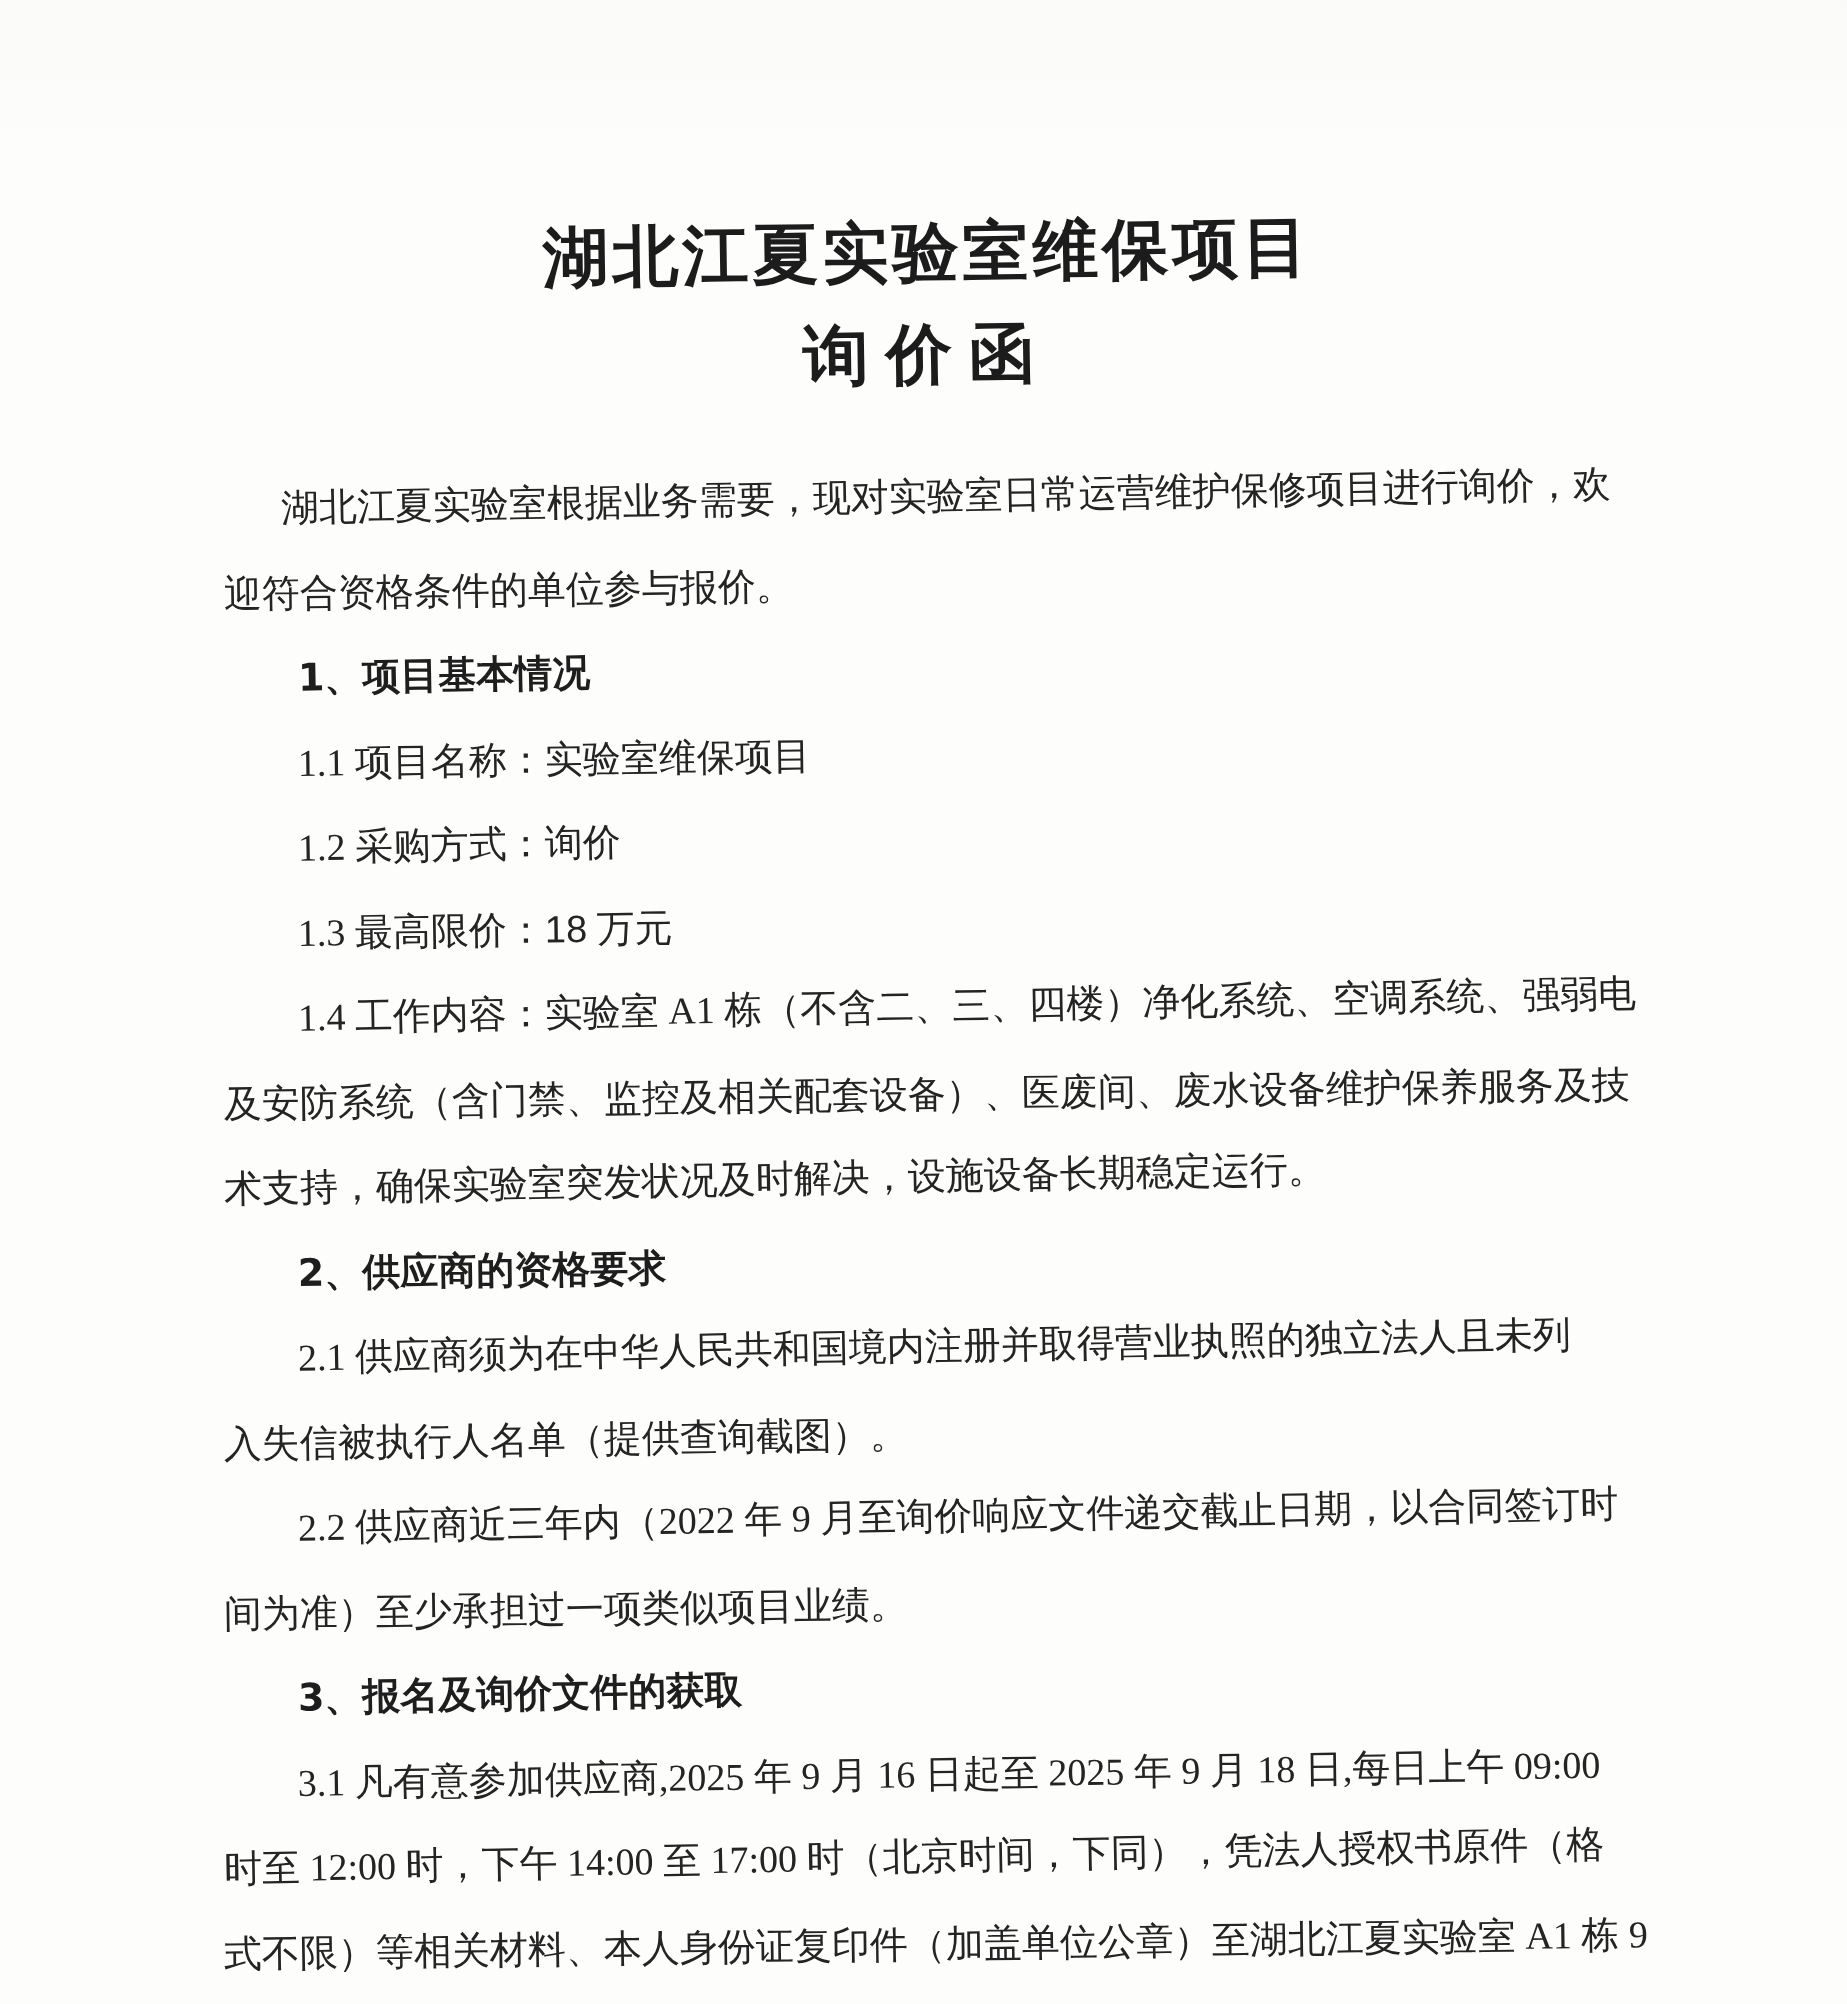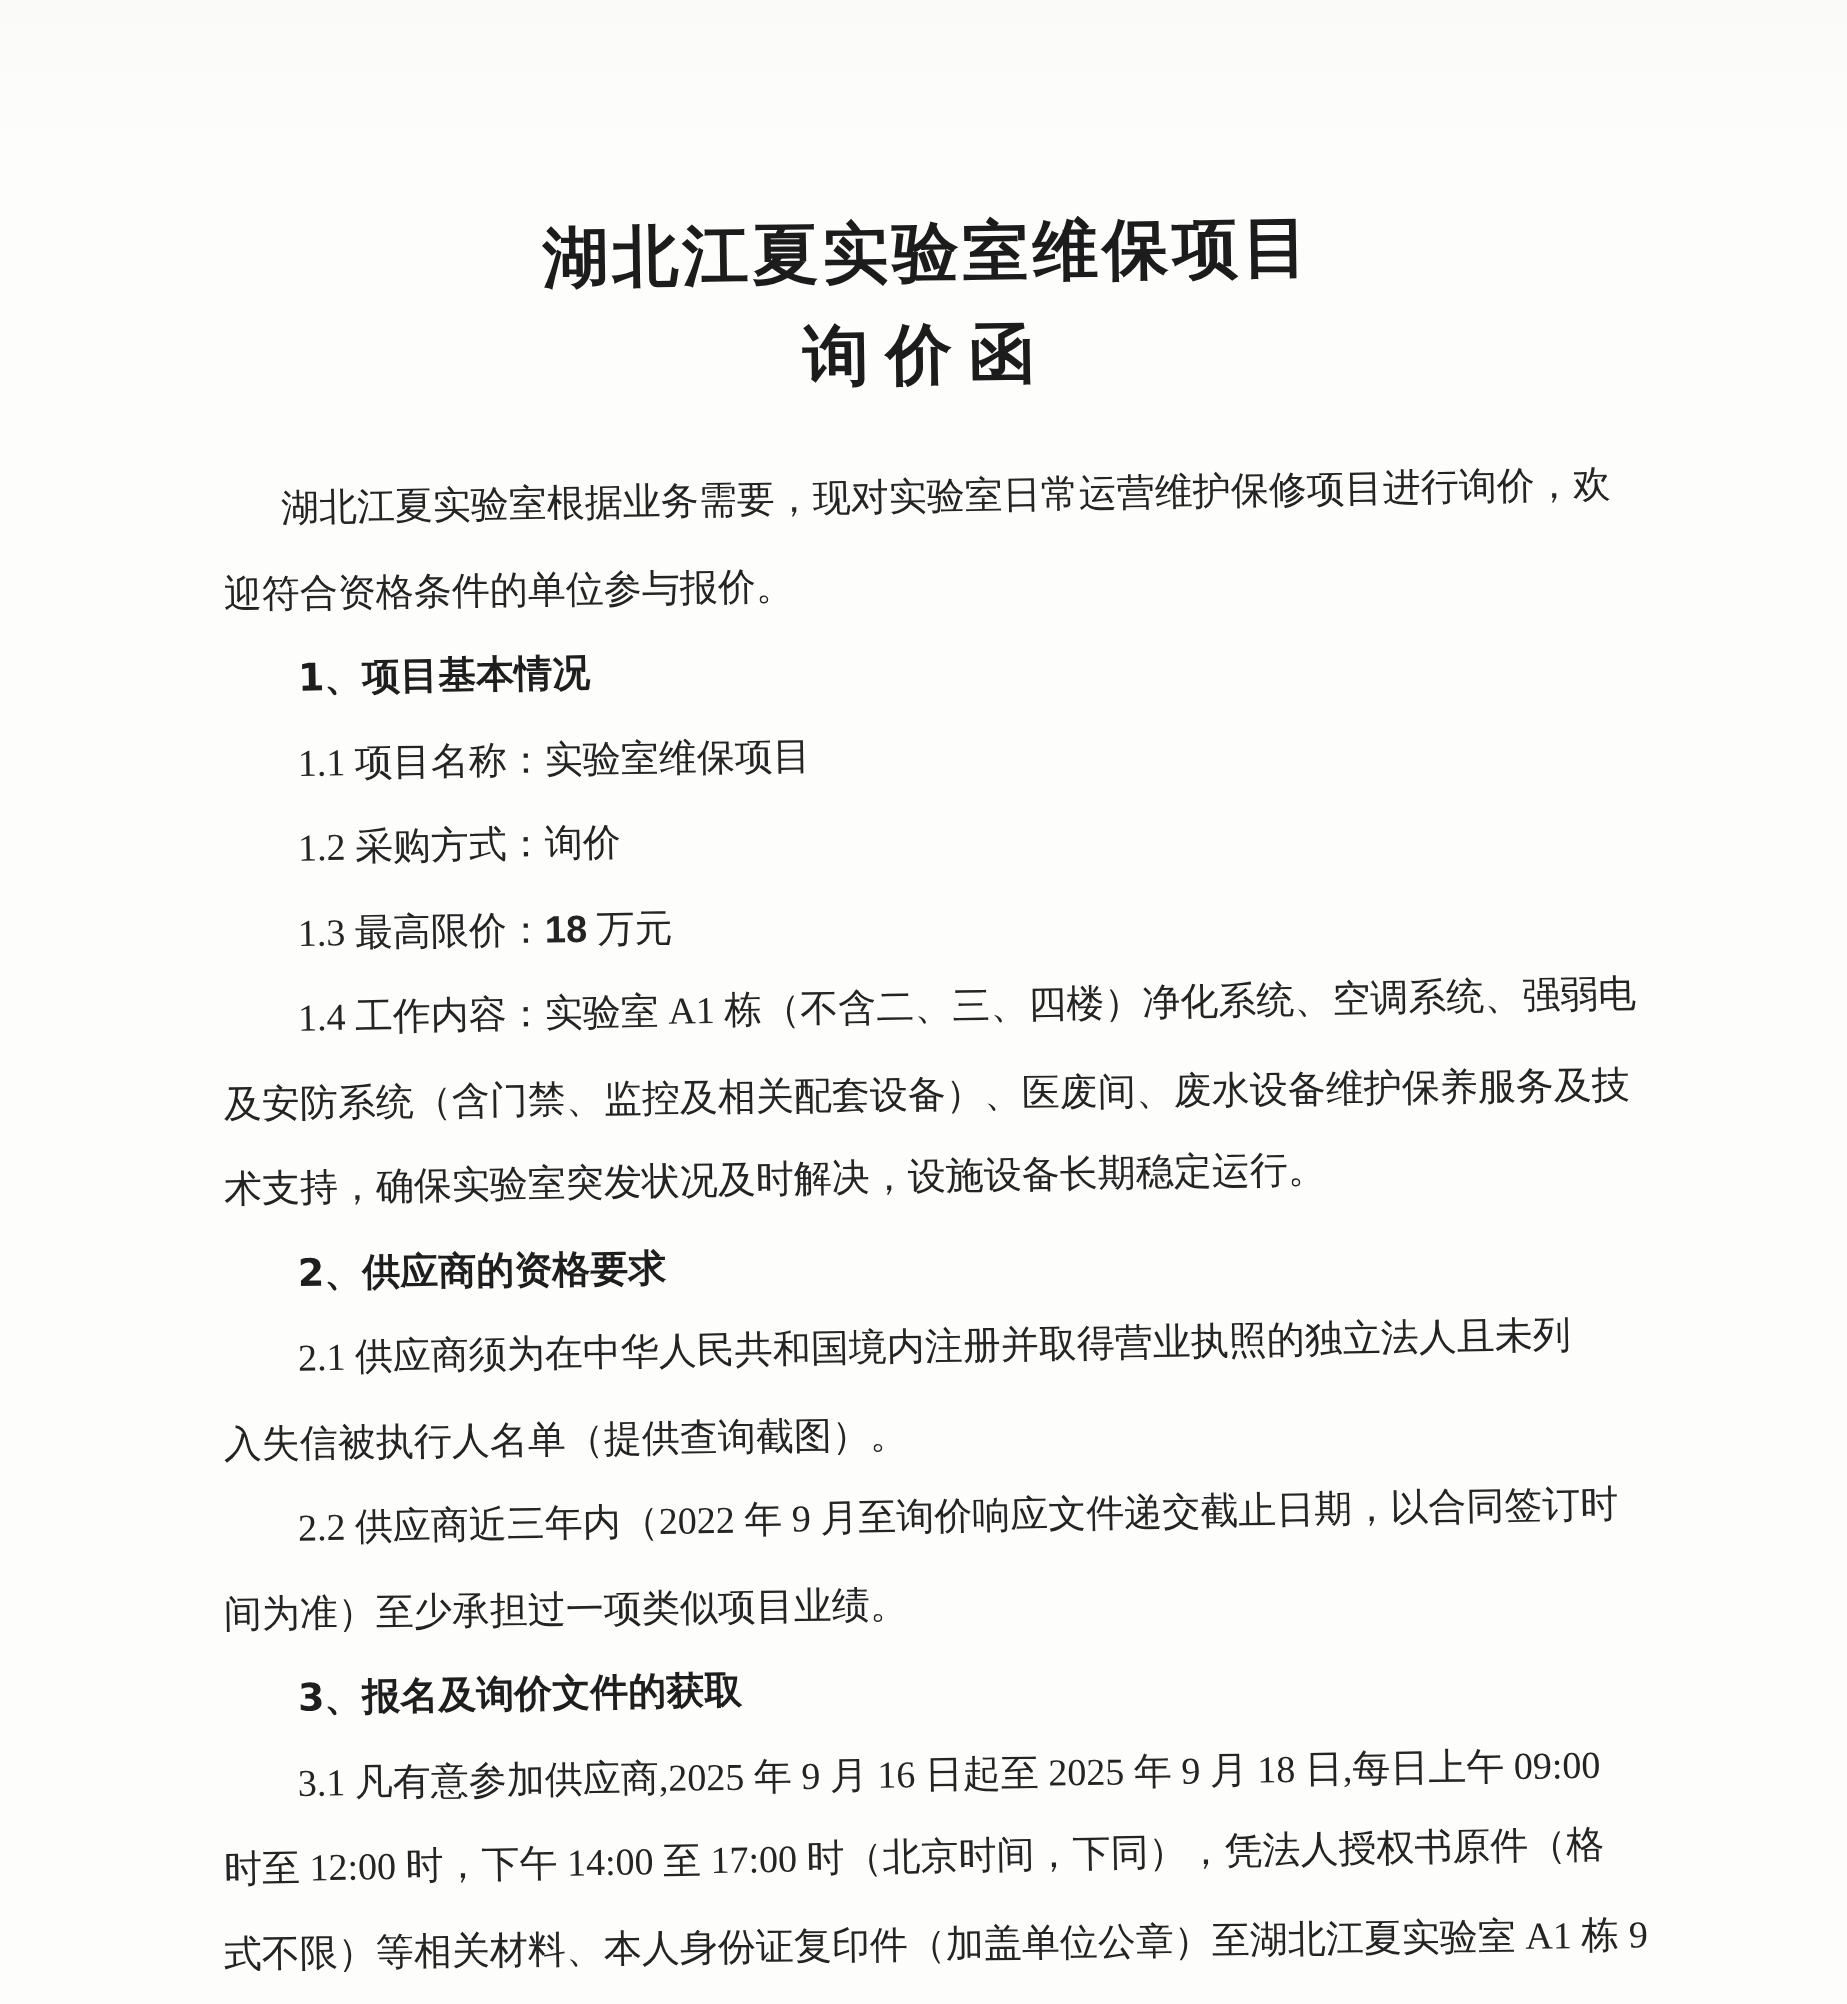--- a/index.html
+++ b/index.html
@@ -60,21 +60,21 @@
   .ln.alt { transform: rotate(-0.8deg); }
   .ind    { padding-left: 74px; }
   .ind-sm { padding-left: 57px; }
   .heading {
     font-family: "DejaVu Sans", "Liberation Sans", sans-serif;
     font-weight: 700;
     color: #1e1e1e;
   }
   .bnum {
     font-family: "Liberation Sans", "DejaVu Sans", sans-serif;
-    font-weight: 700;
+    font-weight: 400;
   }
 </style>
 </head>
 <body>
 
 <div class="page">
   <div class="content">
 
     <h1 class="title">湖北江夏实验室维保项目</h1>
     <h1 class="title title2">询价函</h1>

